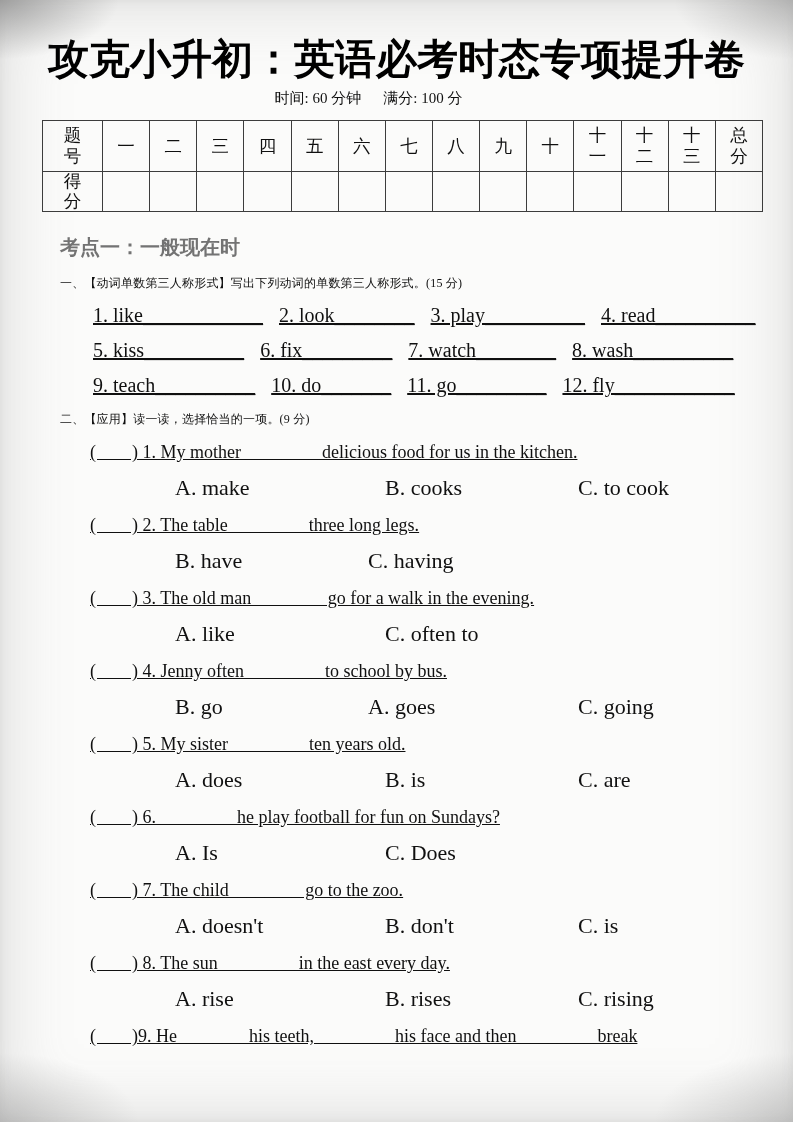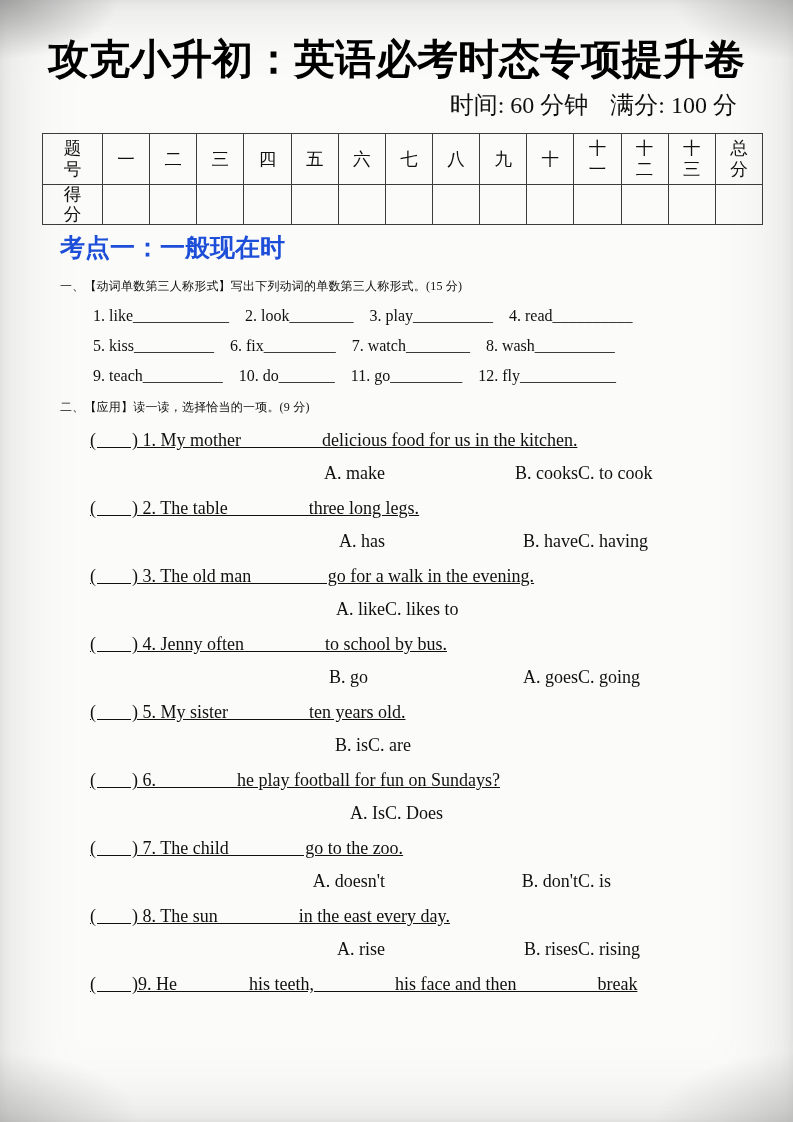--- a/index.html
+++ b/index.html
@@ -32,22 +32,22 @@
     font-family: "Liberation Sans", "DejaVu Sans", sans-serif;
     font-weight: 900;
     font-size: 41px;
     line-height: 1.25;
     letter-spacing: 0px;
     color: #000;
   }
   .info-line {
     margin-top: 4px;
     padding-right: 56px;
-    text-align: right;
-    font-size: 24px;
+    text-align: center;
+    font-size: 15px;
   }
   .info-line .sep { display: inline-block; width: 22px; }
 
   table.score-table {
     border-collapse: collapse;
     table-layout: fixed;
     margin: 12px 0 0 42px;
     width: 721px;
     font-size: 17.5px;
   }
@@ -56,49 +56,49 @@
     text-align: center;
     vertical-align: middle;
     line-height: 1.22;
     padding: 0;
   }
   table.score-table .r-head td { height: 51px; }
   table.score-table .r-score td { height: 39px; line-height: 1.12; }
   table.score-table td.c0 { width: 60px; }
 
   .kaodian {
-    margin: 6px 0 0 60px;
-    font-size: 25px;
+    margin: 22px 0 0 60px;
+    font-size: 20px;
     font-weight: bold;
     font-family: "Liberation Sans", "DejaVu Sans", sans-serif;
-    color: #1d4ed8;
+    color: #737373;
   }
   .part-head {
     margin: 14px 0 0 60px;
     font-size: 12px;
     letter-spacing: .2px;
   }
   .verb-row {
     margin: 12px 0 0 93px;
-    font-size: 16px;
+    font-size: 20px;
     white-space: nowrap;
+    text-decoration: underline;
   }
   .verb-item { margin-right: 16px; }
 
   .q-line {
     margin: 12px 0 0 90px;
     font-size: 18px;
     white-space: nowrap;
     text-decoration: underline;
   }
   .opts {
     display: flex;
     margin: 11px 0 0 175px;
-    font-size: 18px;
-    text-align: right;
+    font-size: 22px;
   }
   .opt { flex: 0 0 auto; }
   .opt.a { width: 210px; }
   .opt.b { width: 193px; }
 </style>
 </head>
 <body>
 
 <div class="page">
   <div class="smudge tl"></div>
@@ -163,37 +163,37 @@
   <div class="part-head">二、【应用】读一读，选择恰当的一项。(9 分)</div>
   <div>
       <div class="q-line">(　　) 1. My mother ________ delicious food for us in the kitchen.</div>
       <div class="opts">
         <span class="opt a">A. make</span>
         <span class="opt b">B. cooks</span>
         <span class="opt c">C. to cook</span>
       </div>
       <div class="q-line">(　　) 2. The table ________ three long legs.</div>
       <div class="opts">
-        <span class="opt a">A. has</span>
         <span class="opt b">B. have</span>
         <span class="opt c">C. having</span>
       </div>
       <div class="q-line">(　　) 3. The old man________ go for a walk in the evening.</div>
       <div class="opts">
         <span class="opt a">A. like</span>
-        <span class="opt c">C. likes to</span>
+        <span class="opt c">C. often to</span>
       </div>
       <div class="q-line">(　　) 4. Jenny often ________ to school by bus.</div>
       <div class="opts">
         <span class="opt b">B. go</span>
         <span class="opt a">A. goes</span>
         <span class="opt c">C. going</span>
       </div>
       <div class="q-line">(　　) 5. My sister ________ ten years old.</div>
       <div class="opts">
+        <span class="opt a">A. does</span>
         <span class="opt b">B. is</span>
         <span class="opt c">C. are</span>
       </div>
       <div class="q-line">(　　) 6. ________ he play football for fun on Sundays?</div>
       <div class="opts">
         <span class="opt a">A. Is</span>
         <span class="opt c">C. Does</span>
       </div>
       <div class="q-line">(　　) 7. The child________ go to the zoo.</div>
       <div class="opts">

